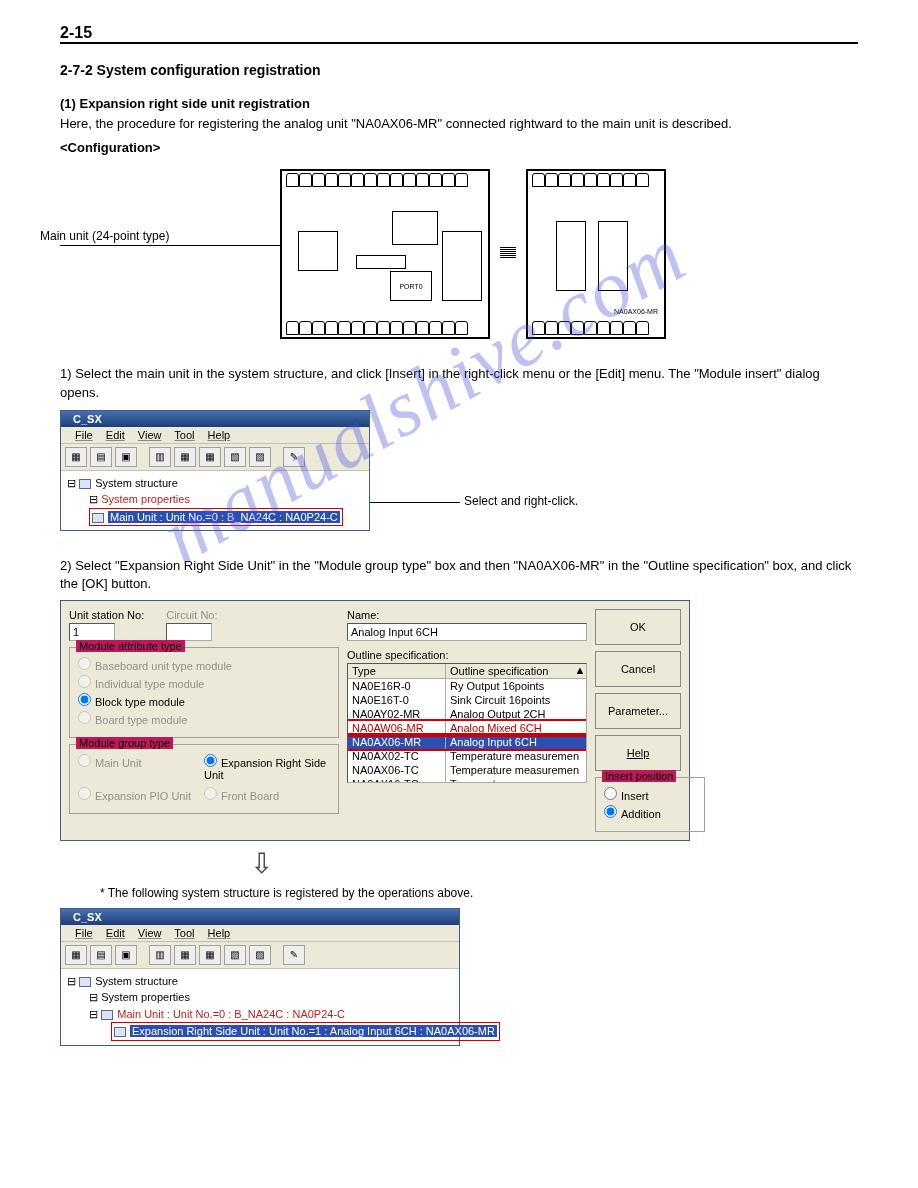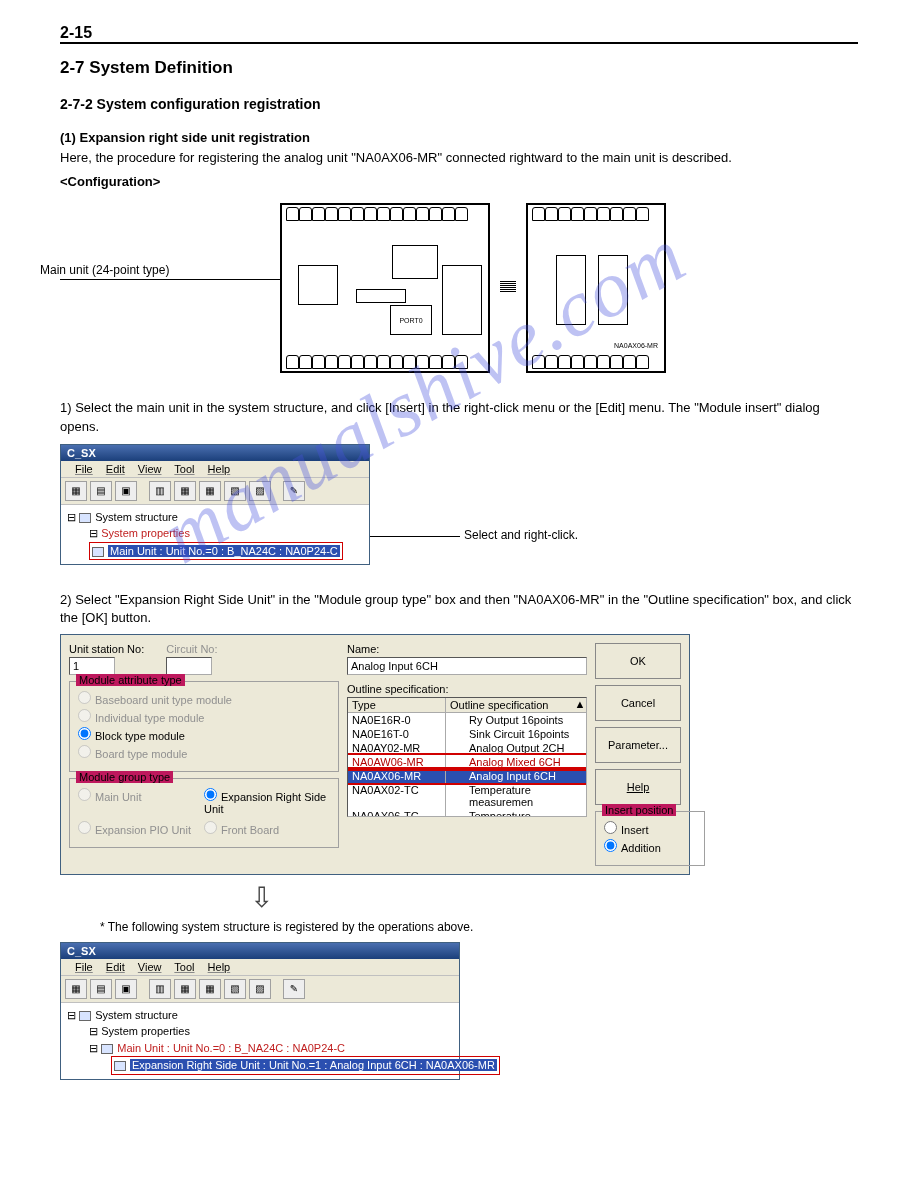--- a/index.html
+++ b/index.html
@@ -31,21 +31,21 @@
   .label-line { position: absolute; border-top: 1px solid #000; }
   .callout { font-size: 12px; }
   .win {
     border: 1px solid #406080;
     background: #ece9d8;
     font-family: Tahoma, Arial, sans-serif;
     font-size: 11px;
   }
   .win-title {
     background: linear-gradient(#4a6fb0,#1b3f7a);
-    color: #fff; padding: 2px 6px; font-weight: bold;
+    color: #fff; padding: 2px 12px; font-weight: bold;
   }
   .menu { background: #ece9d8; padding: 2px 14px; border-bottom: 1px solid #c0c0c0; }
   .menu span { margin-right: 10px; text-decoration: underline; text-decoration-color: #888; }
   .toolbar { background: #ece9d8; padding: 3px 4px; border-bottom: 1px solid #c0c0c0; display:flex; gap:3px; }
   .tbtn { width: 22px; height: 20px; border: 1px solid #a0a0a0; background: #eee; display:inline-flex; align-items:center; justify-content:center; font-size:10px; }
   .tree { background: #fff; padding: 4px 6px; line-height: 1.5; }
   .tree-row { white-space: nowrap; }
   .tree-icon { display:inline-block; width:12px; height:10px; border:1px solid #666; background:#d8e4ff; margin-right:4px; vertical-align:middle; }
   .sys-red  { color: #c02020; }
   .sel-blue { background: #2b4fb0; color: #fff; padding: 0 2px; }
@@ -57,21 +57,21 @@
   .radio { display:block; margin: 3px 0; }
   .radio input { margin-right: 4px; }
   .btn { width: 86px; height: 36px; border: 1px solid #888; background: #ece9d8; font-size: 11px; margin-bottom: 6px; display:block; }
   .textbox { border: 1px inset #aaa; background: #fff; width: 100%; height: 18px; padding: 1px 3px; font-size: 11px; }
   .spin { width: 46px; }
   .label { font-size: 11px; margin-bottom: 2px; display:block; }
   .listview { border: 1px inset #aaa; background: #fff; height: 120px; overflow: hidden; font-size: 11px; }
   .lv-head { display:flex; background:#ece9d8; border-bottom:1px solid #aaa; }
   .lv-col1 { width: 98px; padding: 1px 4px; border-right:1px solid #aaa; }
   .lv-col2 { flex:1; padding: 1px 4px; }
-  .lv-row { display:flex;gap:19px; }
+  .lv-row { display:flex; }
   .lv-row.redtext { color: #b00000; }
   .lv-row.sel { background:#2b4fb0; color:#fff; }
   .redframe { outline: 2px solid #d00000; justify-content: space-between; }
   .note { font-size: 12px; margin-left: 40px; margin-top: 2px; }
   .downarrow { text-align: left; font-size: 28px; margin: 6px 0 6px 190px; color:#444; }
   .watermark {
     position: absolute;
     top: 350px; left: 130px;
     font-size: 80px;
     color: rgba(70,80,220,0.35);
@@ -85,21 +85,20 @@
   .dimmed { color:#909090; }
 </style>
 </head>
 <body>
 
 <div class="page">
   <div style="display:flex; justify-content:space-between; font-size:16px; font-weight:bold;">
     <span>2-15</span>
   </div>
   <div class="hr"></div>
-  <div class="section-title">2-7  System Definition</div>
 
   <div class="subhead">2-7-2 System configuration registration</div>
   <div class="subhead" style="font-size:13px;">(1) Expansion right side unit registration</div>
   <div class="bodytext">Here, the procedure for registering the analog unit "NA0AX06-MR" connected rightward to the main unit is described.</div>
   <div class="bodytext" style="font-weight:bold; margin-top:6px;">&lt;Configuration&gt;</div>
 
   <div style="position:relative; height:190px;">
     <div class="callout" style="position:absolute; left:-20px; top:70px; width:160px;">Main unit (24-point type)</div>
     <div class="label-line" style="left:0px; top:86px; width:220px;"></div>
     <div class="fig-row" style="position:absolute; left:180px; top:0;">

